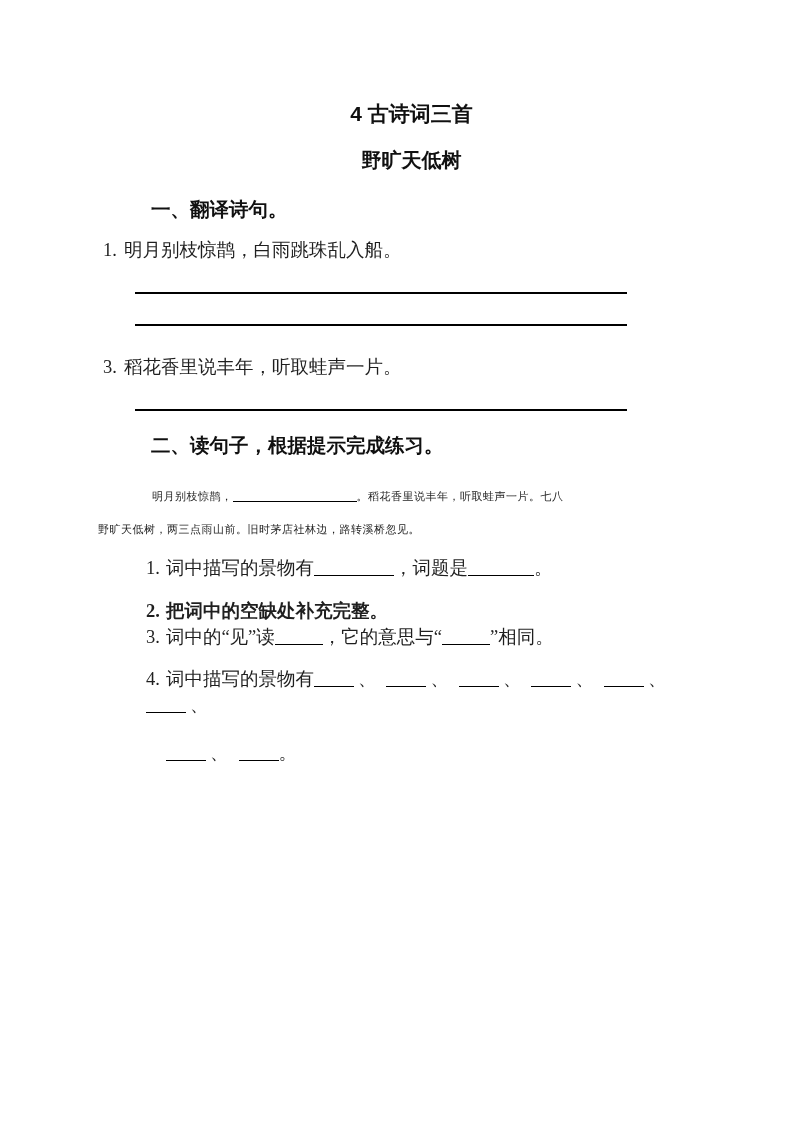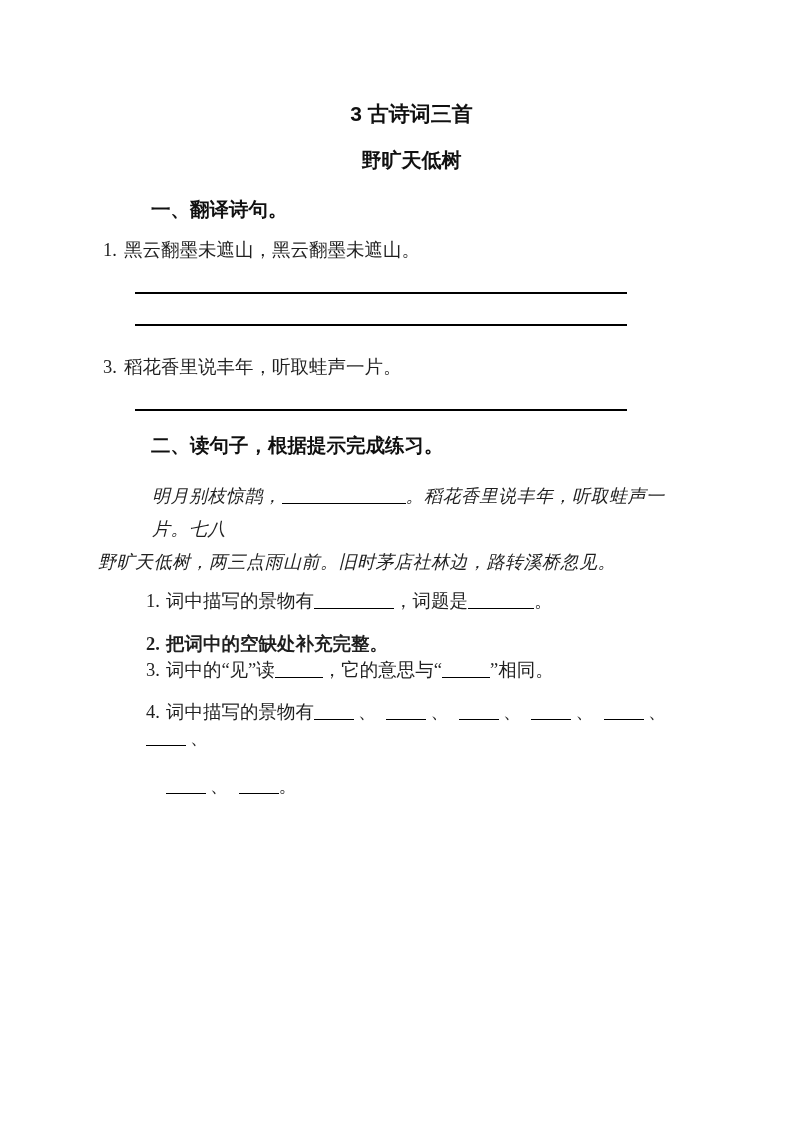--- a/index.html
+++ b/index.html
@@ -33,22 +33,22 @@
 
   .answer-line {
     height:0; border-bottom:2px solid #000;
     width:492px; margin-left:37px;
   }
   .l1 { margin-top:29px; }
   .l2 { margin-top:30px; }
   .l3 { margin-top:29px; }
 
   .passage {
-    margin-top:21px; font-size:18px; line-height:33px;
-    font-style:italic; letter-spacing:0.5px;
+    margin-top:21px; font-size:11px; line-height:33px;
+    letter-spacing:0.5px;
   }
   .passage .pline1 { padding-left:54px; }
 
   .blank {
     display:inline-block; border-bottom:1.5px solid #000;
     height:14px; vertical-align:-2px;
   }
   .blank-passage { width:124px; }
   .blank-q1a { width:80px; }
   .blank-q1b { width:66px; }
@@ -64,29 +64,29 @@
   .q4-line2 { margin-top:22px; margin-left:68px; font-size:18.5px; line-height:26px; }
   .sep { margin:0 10px 0 4px; }
 </style>
 </head>
 <body>
 
 <div class="page">
   <div class="content">
 
     <div class="title-block">
-      <div class="doc-title">3 古诗词三首</div>
+      <div class="doc-title">4 古诗词三首</div>
       <div class="doc-subtitle">野旷天低树</div>
     </div>
 
     <div>
       <div class="sec-heading h1">一、翻译诗句。</div>
 
       <div class="item i1">
-        <span class="num">1.</span><span>黑云翻墨未遮山，黑云翻墨未遮山。</span>
+        <span class="num">1.</span><span>明月别枝惊鹊，白雨跳珠乱入船。</span>
       </div>
       <div class="answer-line l1"></div>
 
       <div class="answer-line l2"></div>
 
       <div class="item i3">
         <span class="num">3.</span><span>稻花香里说丰年，听取蛙声一片。</span>
       </div>
       <div class="answer-line l3"></div>
     </div>

